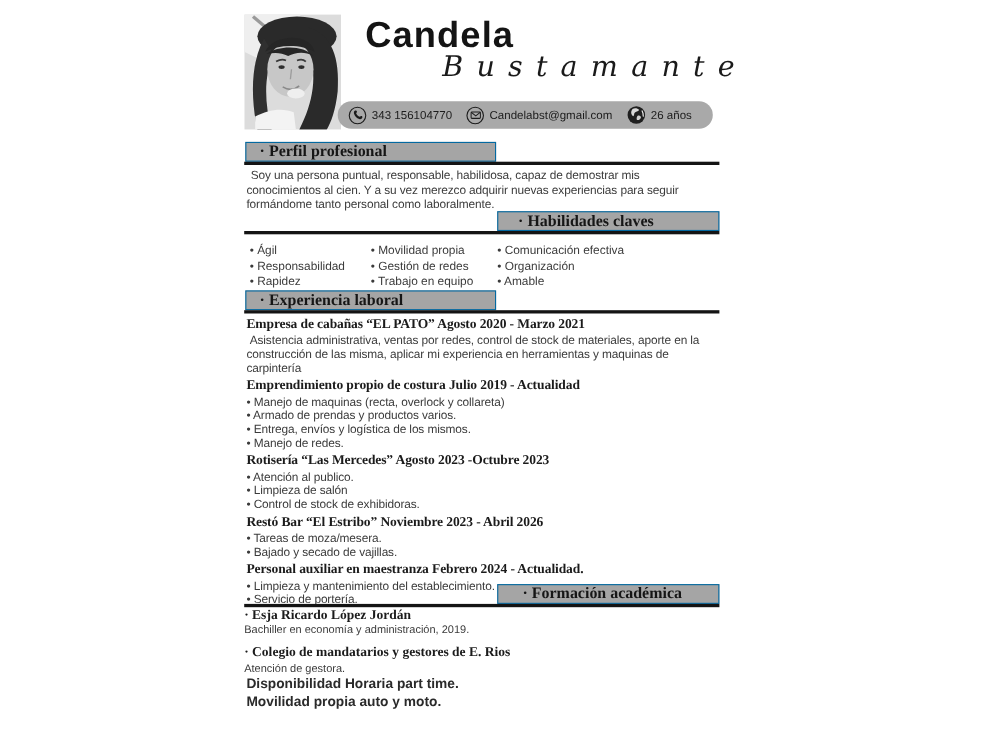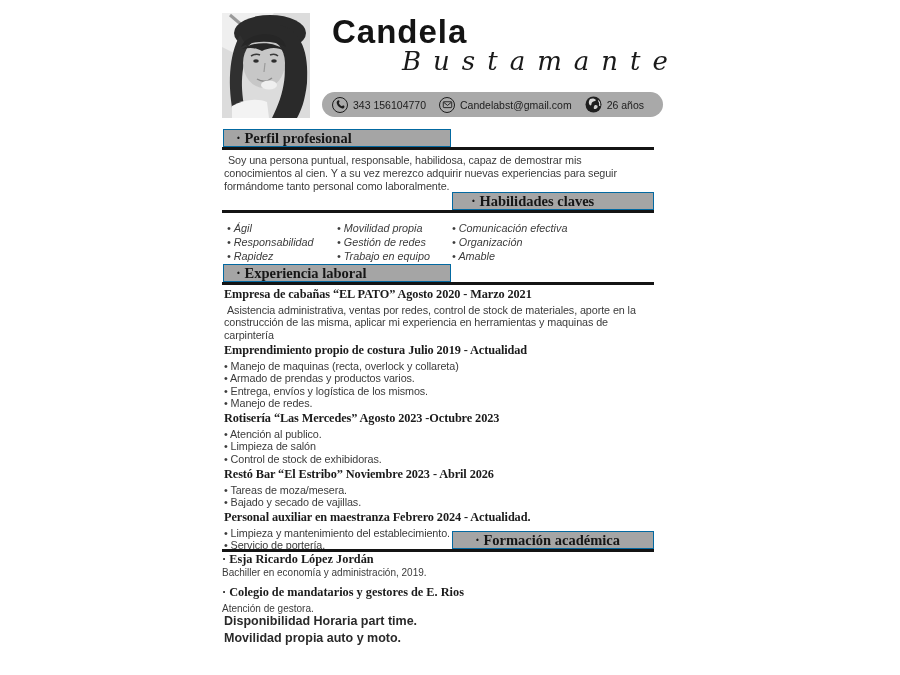--- a/index.html
+++ b/index.html
@@ -13,21 +13,21 @@
   .photo{left:222px;top:13px;width:88px;height:105px;overflow:hidden;}
   .first-name{
     left:332px;top:13px;font-size:33px;font-weight:bold;color:#141414;
     letter-spacing:1px;line-height:38px;
   }
   .last-name{
     left:402px;top:44px;font-family:"DejaVu Serif", serif;font-style:italic;
     font-size:26px;color:#1a1a1a;letter-spacing:12px;line-height:34px;white-space:nowrap;
   }
   .contact-pill{
-    left:322px;top:92px;width:341px;height:25px;background:#a9a9a9;
+    left:307px;top:92px;width:341px;height:25px;background:#a9a9a9;
     border-radius:13px;display:flex;align-items:center;gap:13px;
     padding:0 0 0 10px;box-sizing:border-box;font-size:10.5px;color:#1c1c1c;
   }
   .cgroup{display:flex;align-items:center;gap:5px;white-space:nowrap;}
   .icircle{
     width:16px;height:16px;border:1.4px solid #1c1c1c;border-radius:50%;
     display:flex;align-items:center;justify-content:center;box-sizing:border-box;
     background:transparent;flex:0 0 auto;
   }
 
@@ -38,21 +38,21 @@
     font-family:"Liberation Serif", serif;font-weight:bold;font-size:14.5px;color:#161616;
     white-space:nowrap;
   }
   .secline{left:222px;width:432px;height:3px;background:#141414;}
 
   
   .profile-text{
     left:224px;top:154px;width:424px;font-size:10.8px;line-height:13px;
     color:#3b3b3b;text-indent:4px;letter-spacing:-0.1px;
   }
-  .skills{left:227px;top:221px;width:430px;display:flex;font-style:italic;}
+  .skills{left:227px;top:221px;width:430px;display:flex;}
   .skills .col{list-style:none;margin:0;padding:0;}
   .skills .col1{width:110px;}
   .skills .col2{width:115px;}
   .skills .col3{width:170px;}
   .skills li{font-size:10.8px;line-height:14px;color:#3b3b3b;}
   .skills li::before{content:"• ";}
 
   .exp{left:224px;top:288px;width:436px;letter-spacing:-0.1px;}
   .job-title{
     font-family:"Liberation Serif", serif;font-weight:bold;font-size:12.3px;

